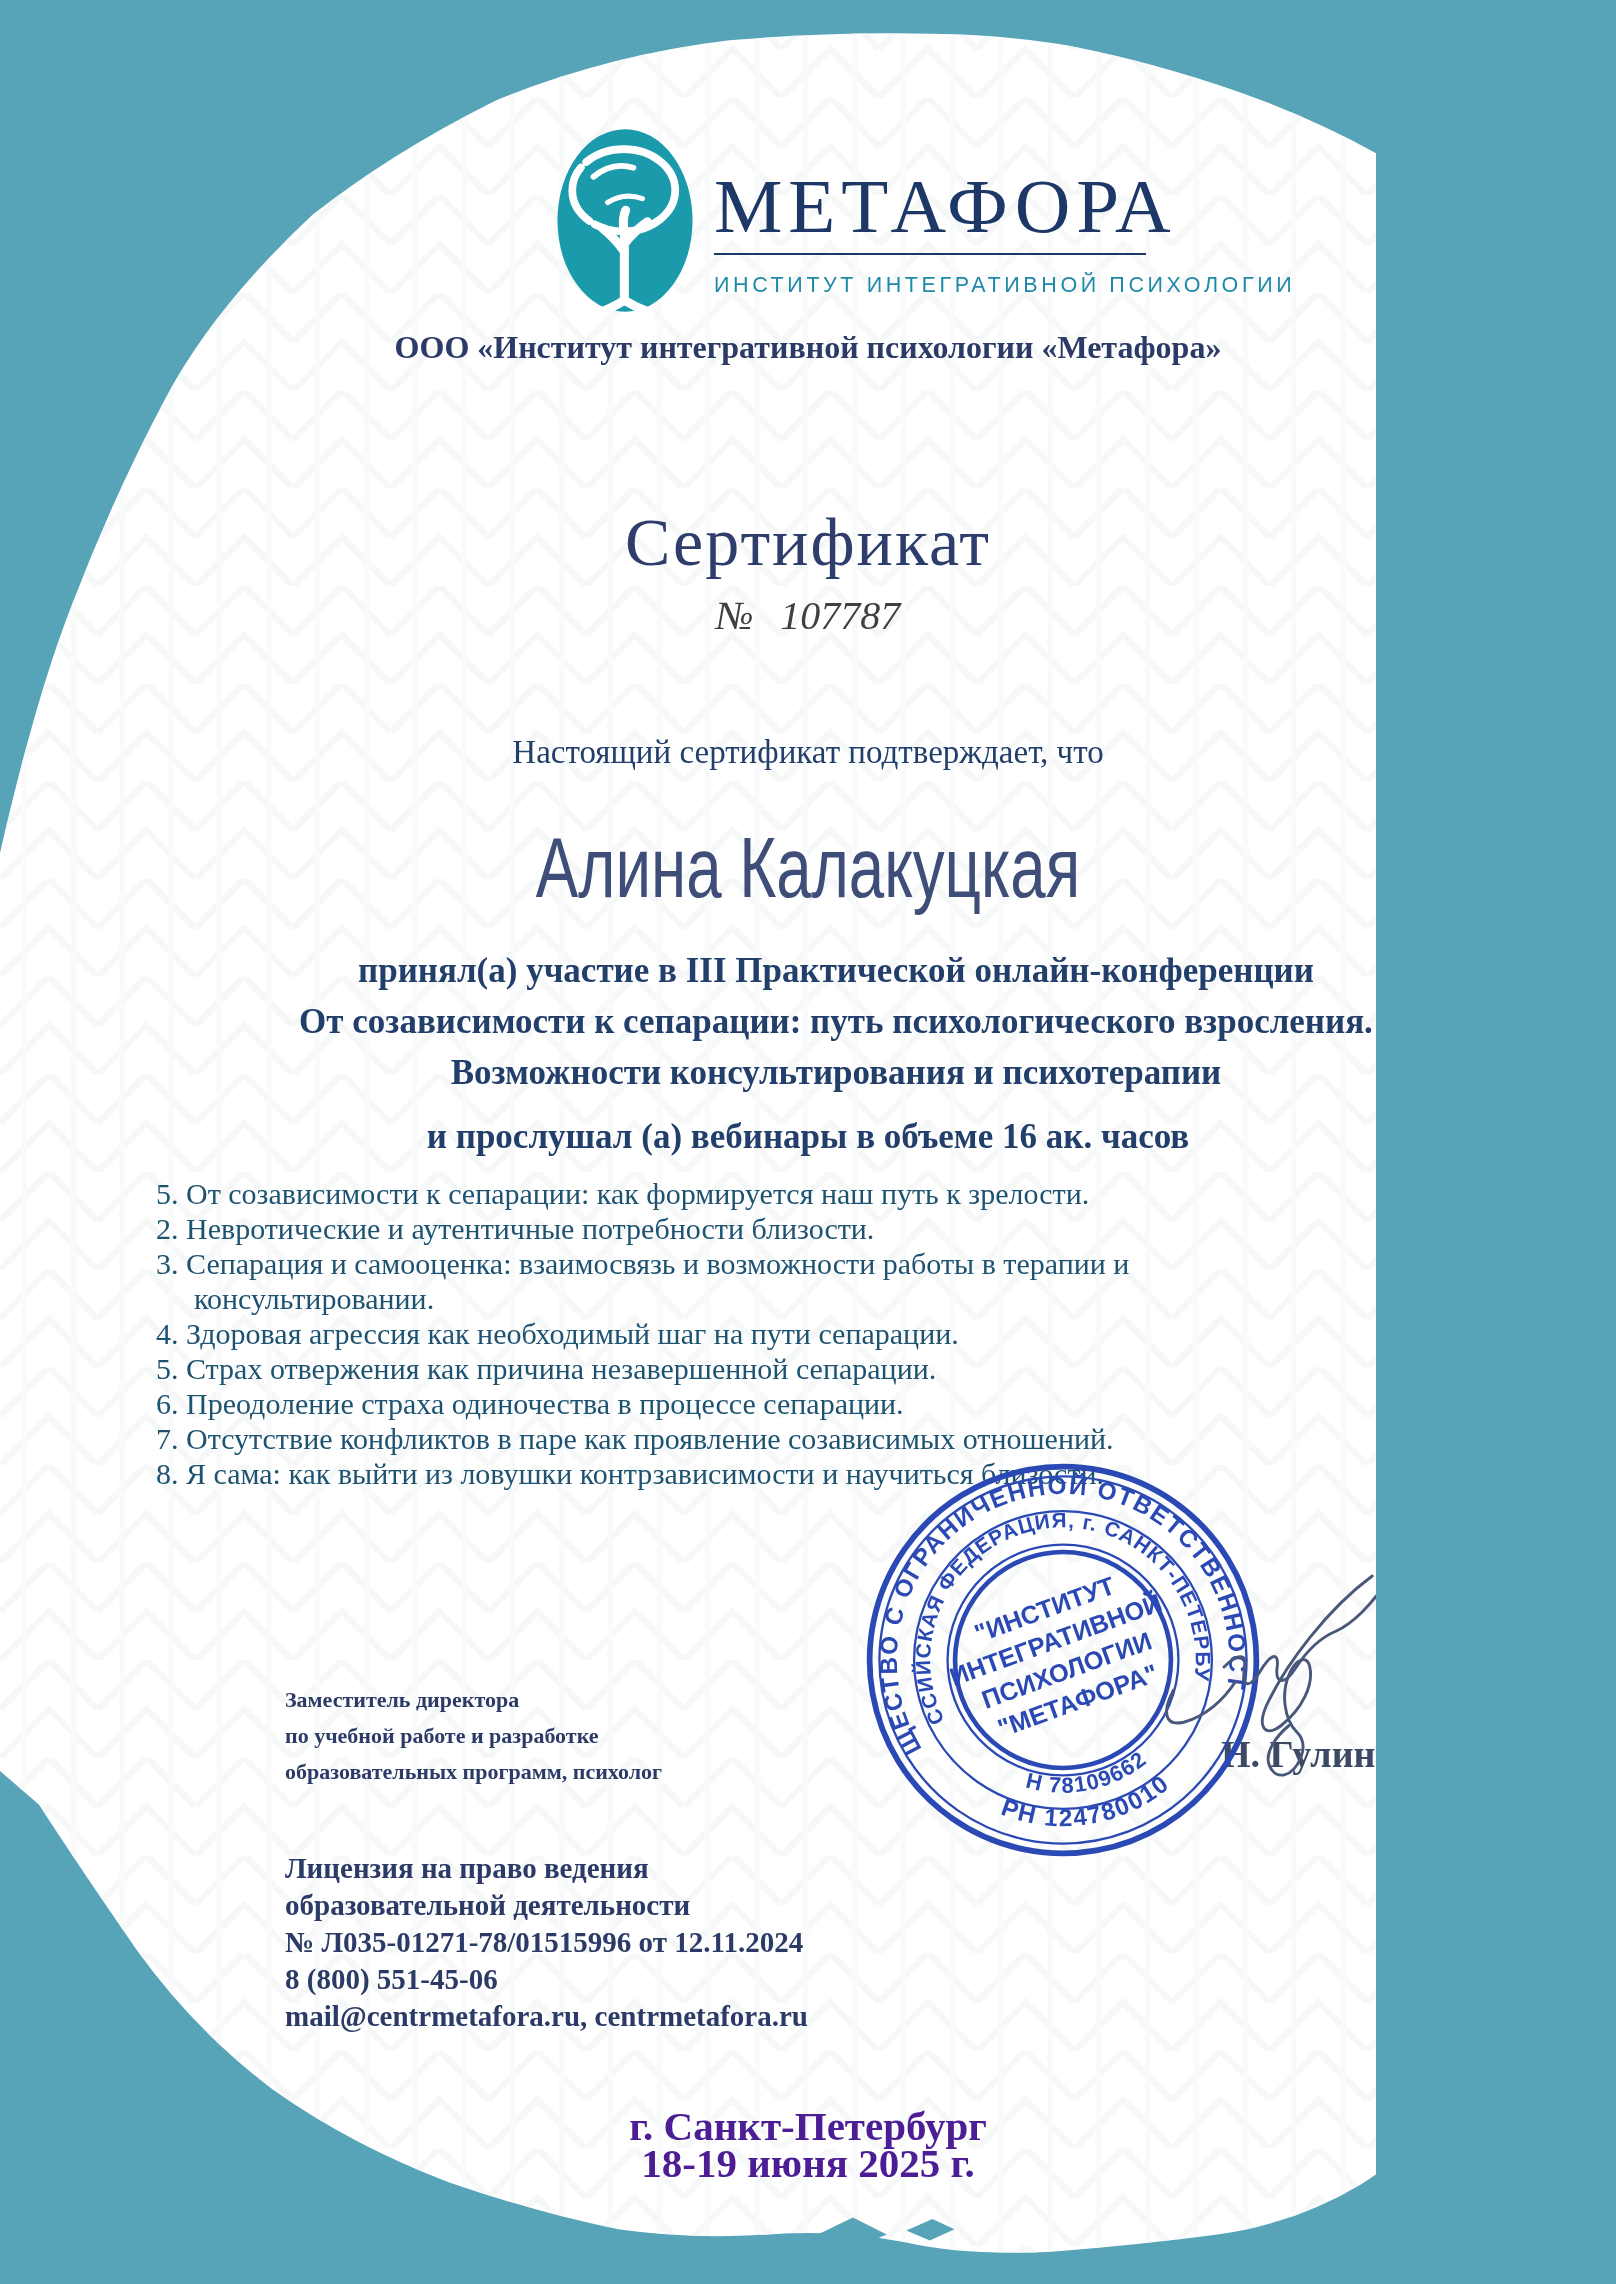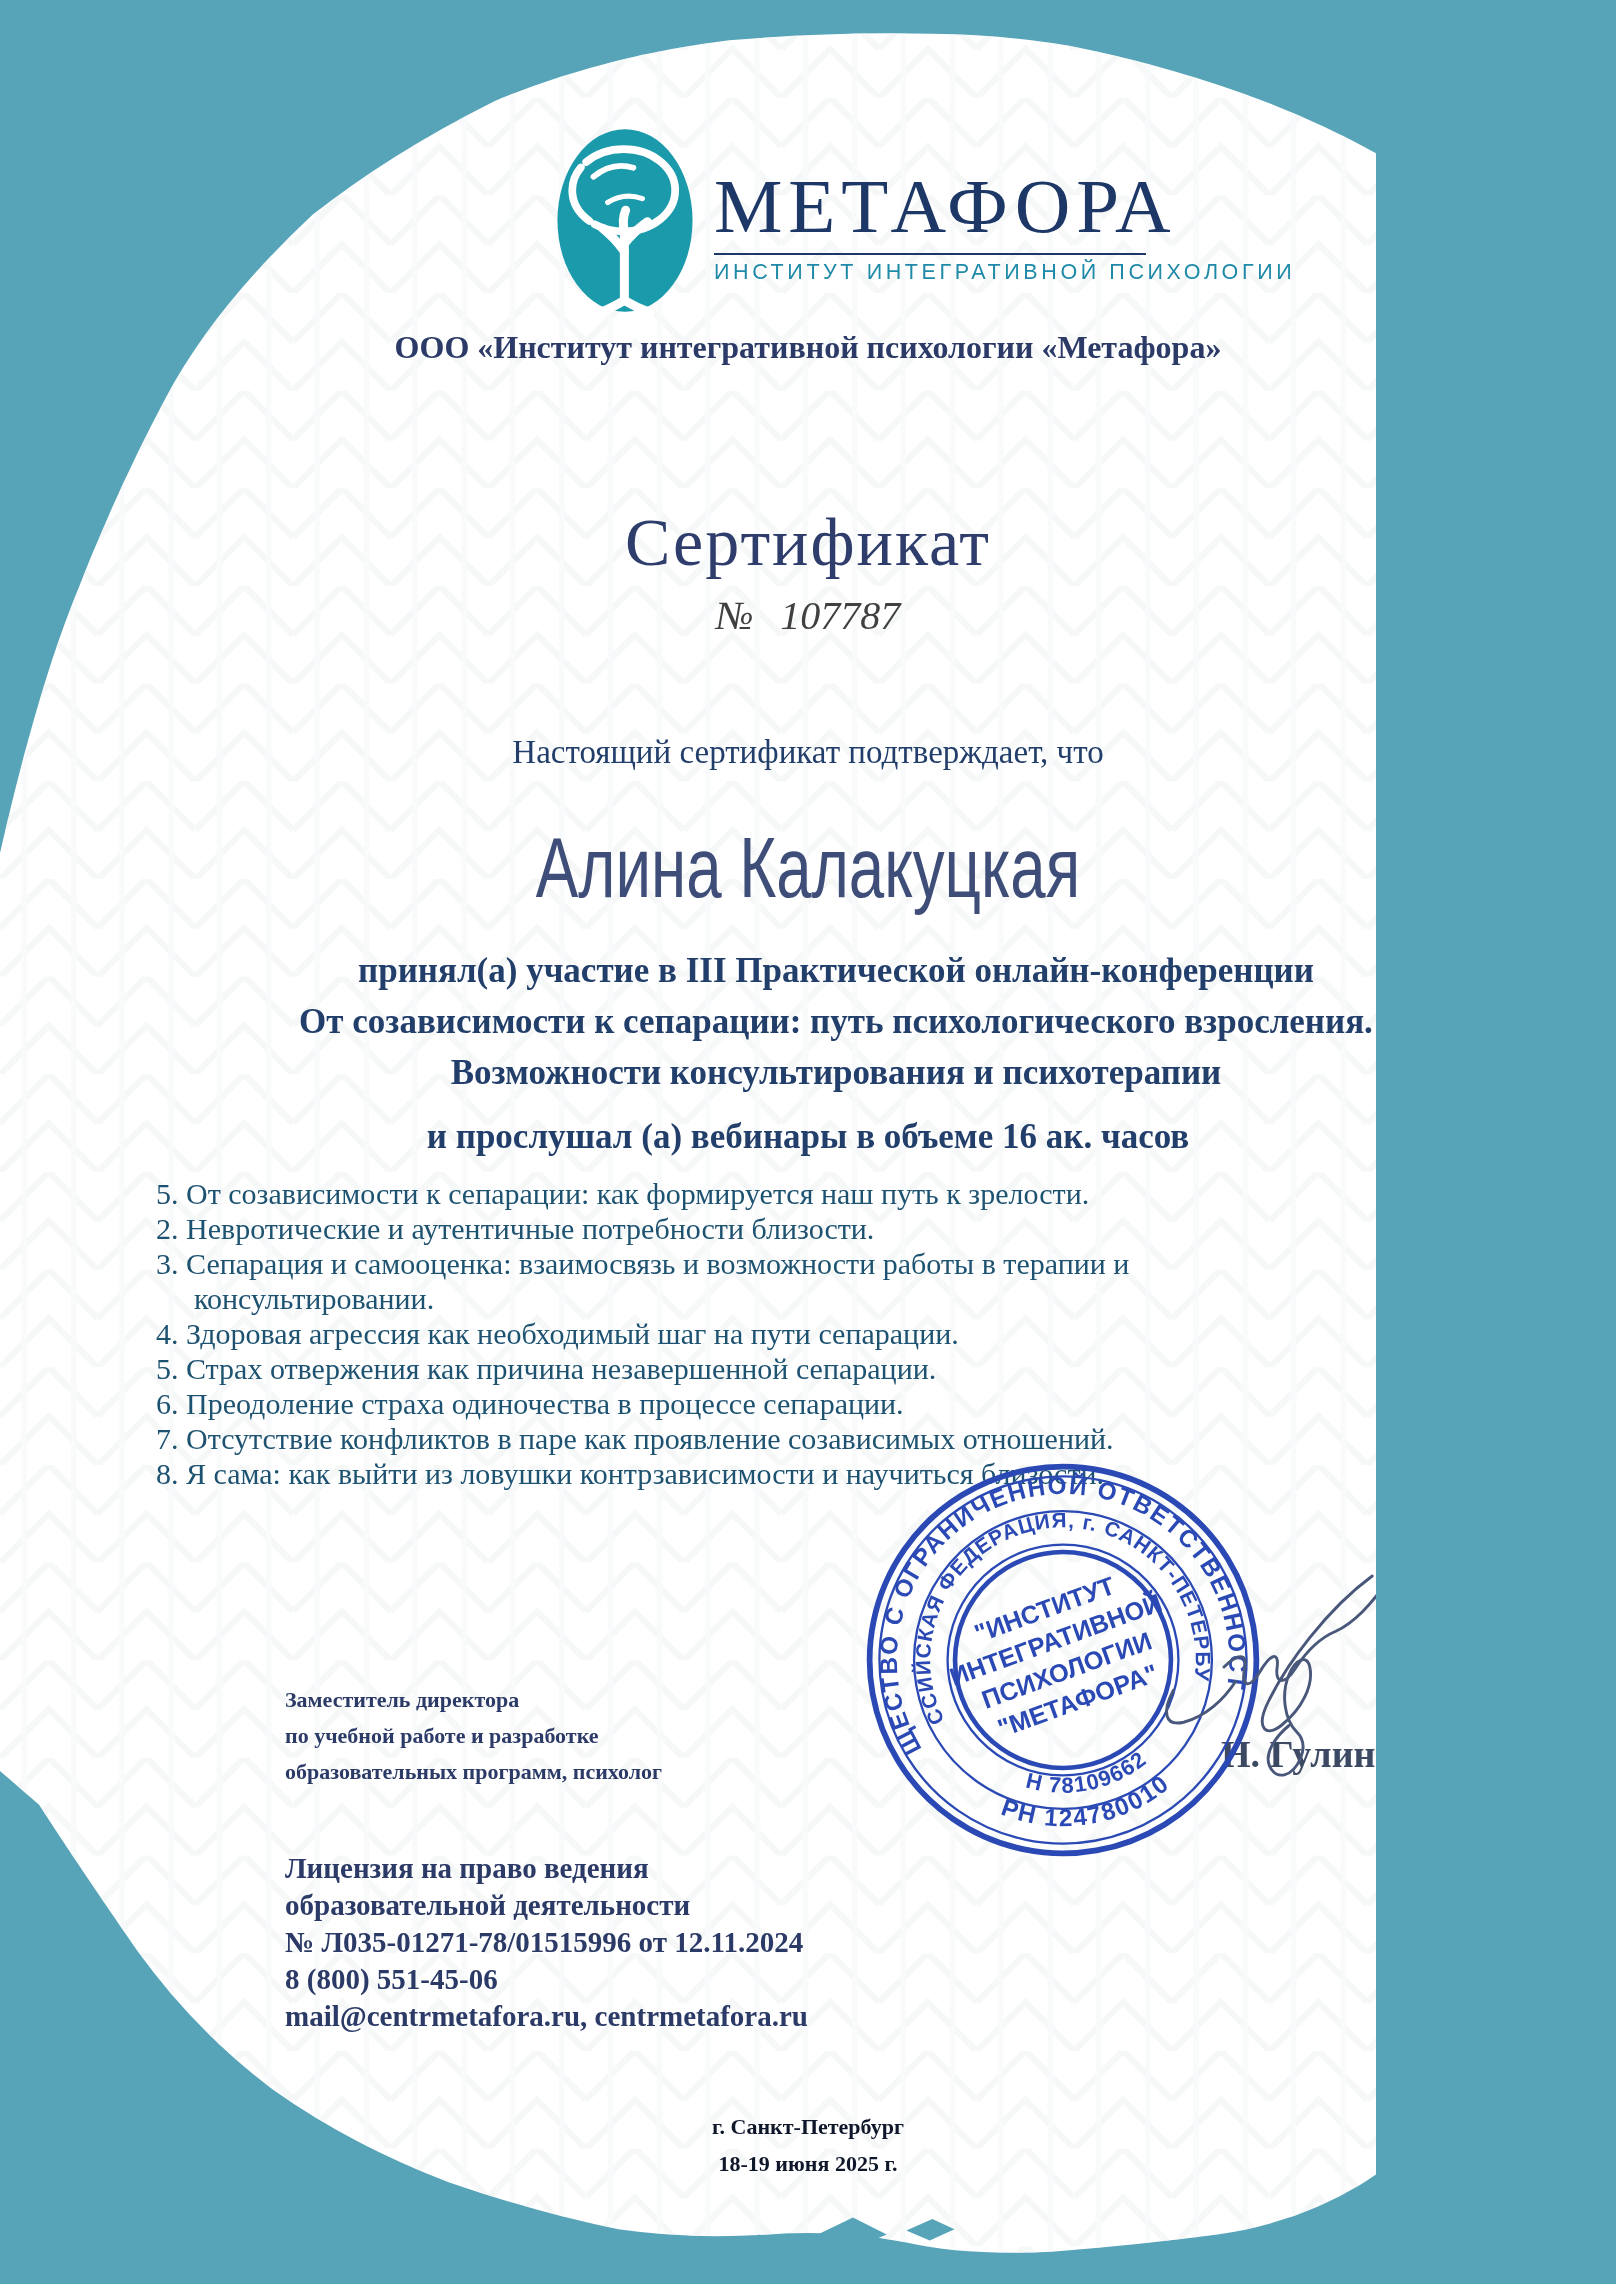--- a/index.html
+++ b/index.html
@@ -9,41 +9,41 @@
   .content{position:absolute;left:0;top:0;width:1616px;height:2284px;}
 
   .abs{position:absolute;}
   .ctr{left:0;width:1616px;text-align:center;}
 
   
   .logo-tree{position:absolute;left:550px;top:124px;width:150px;height:193px;}
   .logo-text{position:absolute;left:714px;top:164px;width:432px;}
   .brand{font-size:77px;line-height:1.1;letter-spacing:5.9px;color:#1d3867;white-space:nowrap;}
   .brand-rule{margin-top:3.9px;width:100%;height:2.6px;background:#1d3867;}
-  .logo-subtitle{margin-top:5px;font-family:"Liberation Sans","DejaVu Sans",sans-serif;
+  .logo-subtitle{margin-top:18px;font-family:"Liberation Sans","DejaVu Sans",sans-serif;
                  font-size:21.5px;letter-spacing:3.6px;color:#1f8aa8;white-space:nowrap;font-weight:500;}
 
   .org{top:329px;font-size:32px;font-weight:600;color:#2b3a66;}
   .title{top:503px;font-size:68px;letter-spacing:2px;color:#2e3d6b;}
   .cert-number{top:592px;font-size:40px;color:#404040;font-style:italic;}
   .cert-number .num{margin-left:27px;}
   .confirm{top:734px;font-size:33px;font-weight:400;color:#223e6a;}
   .recipient{top:818px;font-size:86px;line-height:1.15;color:#3e4e78;
              font-family:"Liberation Sans","DejaVu Sans",sans-serif;font-weight:400;
              transform:scaleX(.74);transform-origin:50% 50%;white-space:nowrap;}
   .participation{top:945px;font-size:35px;font-weight:700;color:#223e6a;line-height:51px;padding-left:28px;}
   .hours{top:1117px;font-size:35px;font-weight:700;color:#223e6a;}
 
   .webinar-list{top:1176px;left:156px;width:1029px;font-size:30px;line-height:35px;color:#1d5271;}
   .webinar-item{padding-left:38px;text-indent:-38px;}
 
   .position-block{top:1682px;left:285px;font-size:22px;font-weight:700;color:#2b3a66;line-height:36px;}
   .license-block{top:1850px;left:285px;font-size:29px;font-weight:700;color:#2b3a66;line-height:37px;}
   .sig-name{top:1732px;left:1221px;font-size:38px;font-weight:600;color:#3c4963;}
-  .footer-block{top:2108px;font-size:22px;font-weight:700;color:#0f172a;line-height:37px;}
+  .footer-block{top:2108px;font-size:41px;font-weight:700;color:#4c1d95;line-height:37px;}
 
   .stamp{position:absolute;left:861px;top:1458px;width:404px;height:404px;}
   .stamp text{font-family:"Liberation Sans","DejaVu Sans",sans-serif;fill:#2b49b4;}
   .signature{position:absolute;left:1146px;top:1550px;width:273px;height:247px;}
 </style>
 </head>
 <body>
 
 <div class="page">
 

